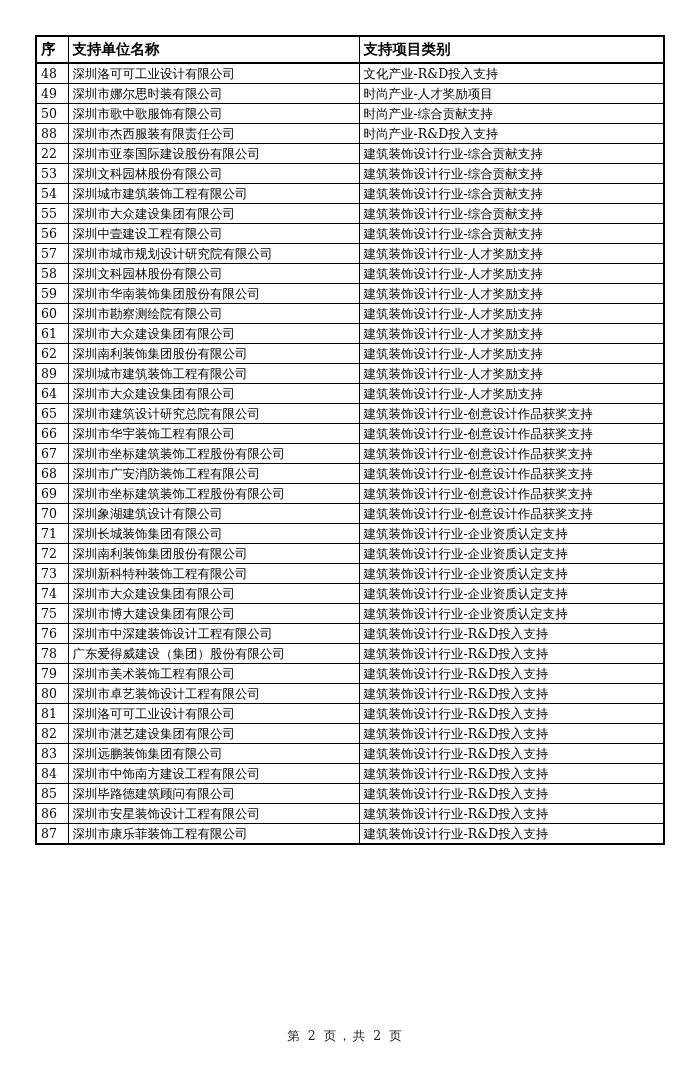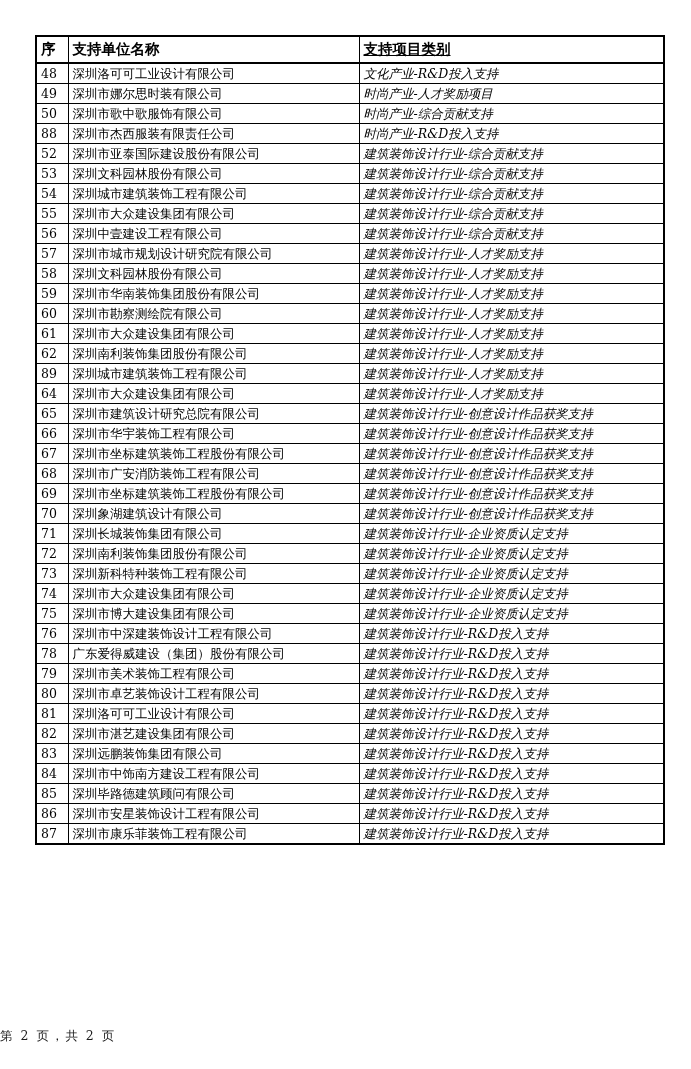--- a/index.html
+++ b/index.html
@@ -31,37 +31,38 @@
   table.data-table thead th {
     height: 27px;
     font-size: 14.5px;
     font-weight: bold;
     text-align: left;
     padding: 1px 3px 1px 4px;
     border-bottom-width: 2.5px;
     border-top-width: 2px;
   }
   table.data-table thead th:first-child { border-left-width: 2px; }
-  table.data-table thead th:last-child  { border-right-width: 2px; text-decoration: underline; }
+  table.data-table thead th:last-child  { border-right-width: 2px; }
   table.data-table tbody td {
     height: 19px;
     font-size: 12.5px;
     padding: 0 3px 0 4px;
     line-height: 19px;
   }
   table.data-table tbody td:first-child { border-left-width: 2px; }
-  table.data-table tbody td:last-child  { border-right-width: 2px; font-style: italic; }
+  table.data-table tbody td:last-child  { border-right-width: 2px; }
   table.data-table tbody tr:last-child td { border-bottom-width: 2px; }
   col.c-num  { width: 32px; }
   col.c-name { width: 291px; }
   col.c-cat  { width: 305px; }
   .page-footer {
     position: absolute;
     left: 0; top: 1028px;
     width: 691px;
+    text-align: center;
     font-size: 12.5px;
     letter-spacing: 2px;
     color: #1a1a1a;
   }
 </style>
 </head>
 <body>
 
 <div class="page">
 
@@ -93,21 +94,21 @@
           <td>50</td>
           <td>深圳市歌中歌服饰有限公司</td>
           <td>时尚产业-综合贡献支持</td>
         </tr>
         <tr>
           <td>88</td>
           <td>深圳市杰西服装有限责任公司</td>
           <td>时尚产业-R&amp;D投入支持</td>
         </tr>
         <tr>
-          <td>52</td>
+          <td>22</td>
           <td>深圳市亚泰国际建设股份有限公司</td>
           <td>建筑装饰设计行业-综合贡献支持</td>
         </tr>
         <tr>
           <td>53</td>
           <td>深圳文科园林股份有限公司</td>
           <td>建筑装饰设计行业-综合贡献支持</td>
         </tr>
         <tr>
           <td>54</td>

